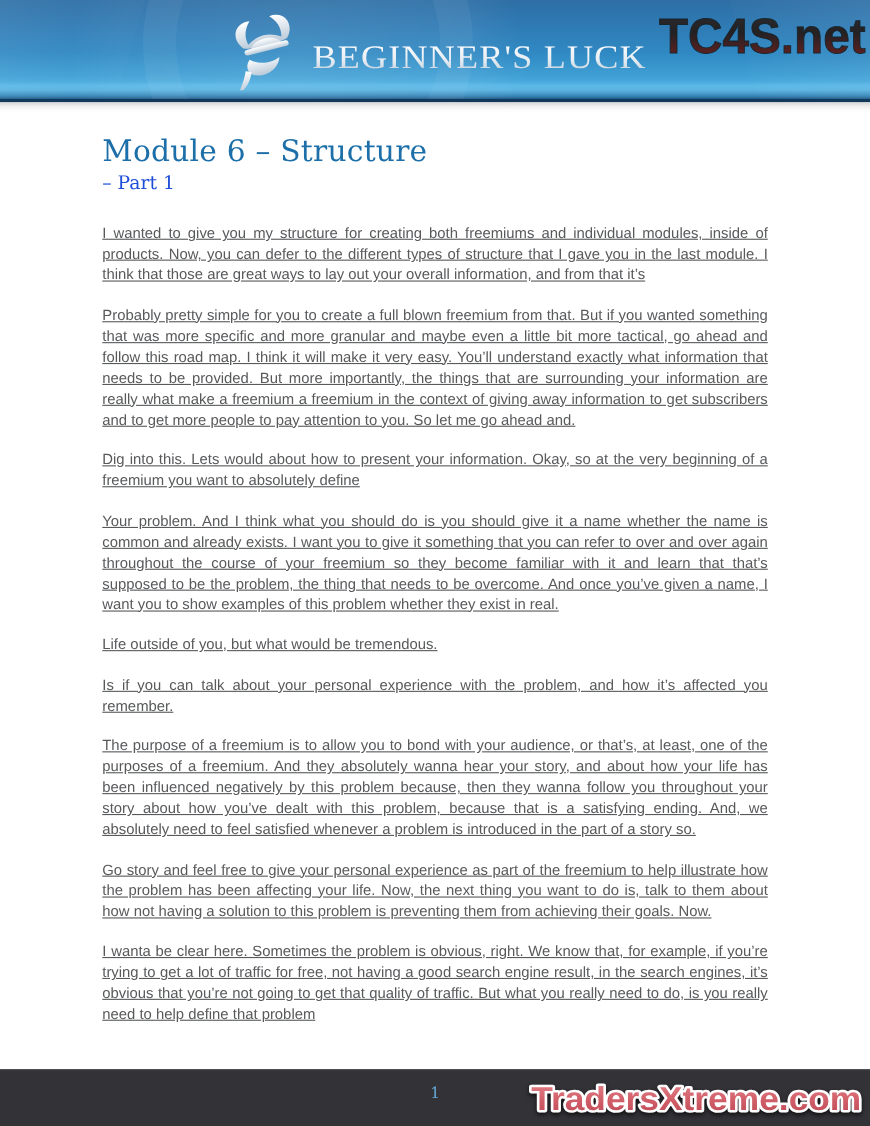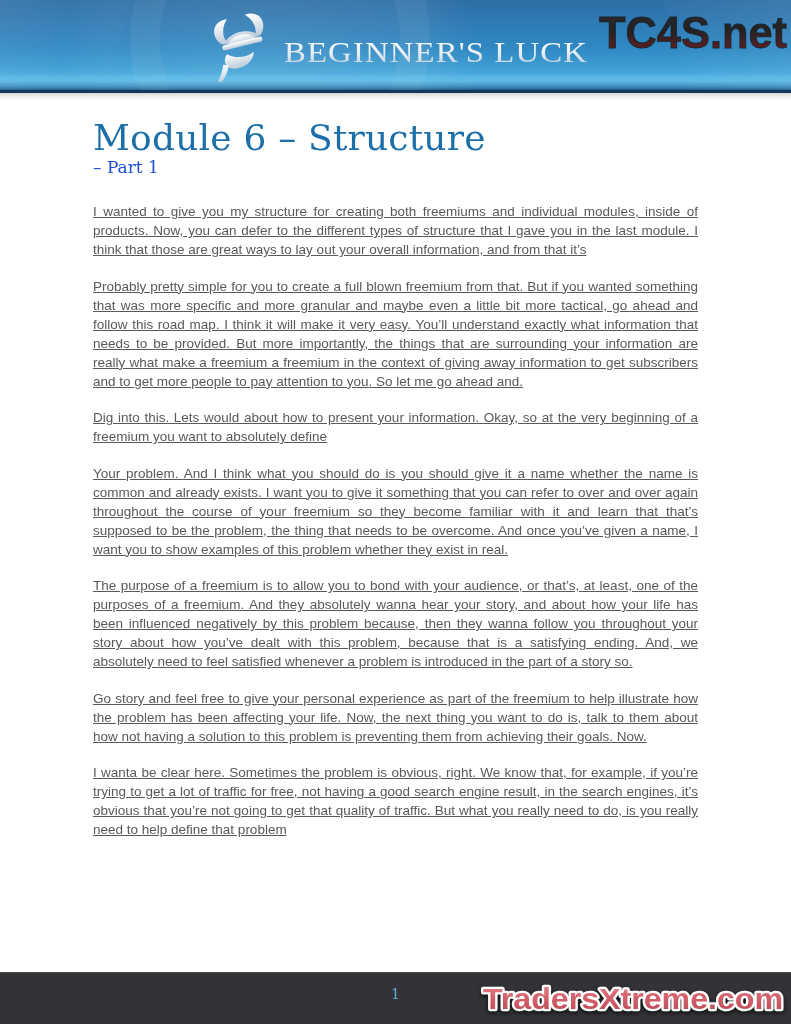--- a/index.html
+++ b/index.html
@@ -79,21 +79,21 @@
 
   
   .content {
     position: absolute;
     top: 102px; left: 93px;
     width: 605px;
   }
   .doc-title {
     font-family: "DejaVu Serif", serif;
     font-weight: normal;
-    font-size: 36px;
+    font-size: 27px;
     line-height: 34px;
     color: #1c6fa9;
     margin-top: 19px;
     letter-spacing: 0.2px;
   }
   .doc-subtitle {
     font-family: "DejaVu Serif", serif;
     font-weight: normal;
     font-size: 17px;
     line-height: 23px;
@@ -194,20 +194,22 @@
   <div class="banner-underlip"></div>
 
   <main class="content">
     <h1 class="doc-title">Module 6 – Structure</h1>
     <h2 class="doc-subtitle">– Part 1</h2>
 
     <p class="body-para">I wanted to give you my structure for creating both freemiums and individual modules, inside of products. Now, you can defer to the different types of structure that I gave you in the last module. I think that those are great ways to lay out your overall information, and from that it’s</p>
     <p class="body-para">Probably pretty simple for you to create a full blown freemium from that. But if you wanted something that was more specific and more granular and maybe even a little bit more tactical, go ahead and follow this road map. I think it will make it very easy. You’ll understand exactly what information that needs to be provided. But more importantly, the things that are surrounding your information are really what make a freemium a freemium in the context of giving away information to get subscribers and to get more people to pay attention to you. So let me go ahead and.</p>
     <p class="body-para">Dig into this. Lets would about how to present your information. Okay, so at the very beginning of a freemium you want to absolutely define</p>
     <p class="body-para">Your problem. And I think what you should do is you should give it a name whether the name is common and already exists. I want you to give it something that you can refer to over and over again throughout the course of your freemium so they become familiar with it and learn that that’s supposed to be the problem, the thing that needs to be overcome. And once you’ve given a name, I want you to show examples of this problem whether they exist in real.</p>
+    <p class="body-para">Life outside of you, but what would be tremendous.</p>
+    <p class="body-para">Is if you can talk about your personal experience with the problem, and how it’s affected you remember.</p>
     <p class="body-para">The purpose of a freemium is to allow you to bond with your audience, or that’s, at least, one of the purposes of a freemium. And they absolutely wanna hear your story, and about how your life has been influenced negatively by this problem because, then they wanna follow you throughout your story about how you’ve dealt with this problem, because that is a satisfying ending. And, we absolutely need to feel satisfied whenever a problem is introduced in the part of a story so.</p>
     <p class="body-para">Go story and feel free to give your personal experience as part of the freemium to help illustrate how the problem has been affecting your life. Now, the next thing you want to do is, talk to them about how not having a solution to this problem is preventing them from achieving their goals. Now.</p>
     <p class="body-para">I wanta be clear here. Sometimes the problem is obvious, right. We know that, for example, if you’re trying to get a lot of traffic for free, not having a good search engine result, in the search engines, it’s obvious that you’re not going to get that quality of traffic. But what you really need to do, is you really need to help define that problem</p>
   </main>
 
 
   <footer class="footer-bar">
     <div class="page-number">1</div>
     <svg class="footer-brand-svg" width="312" height="46" viewBox="0 0 312 46" xmlns="http://www.w3.org/2000/svg">
       <defs>

